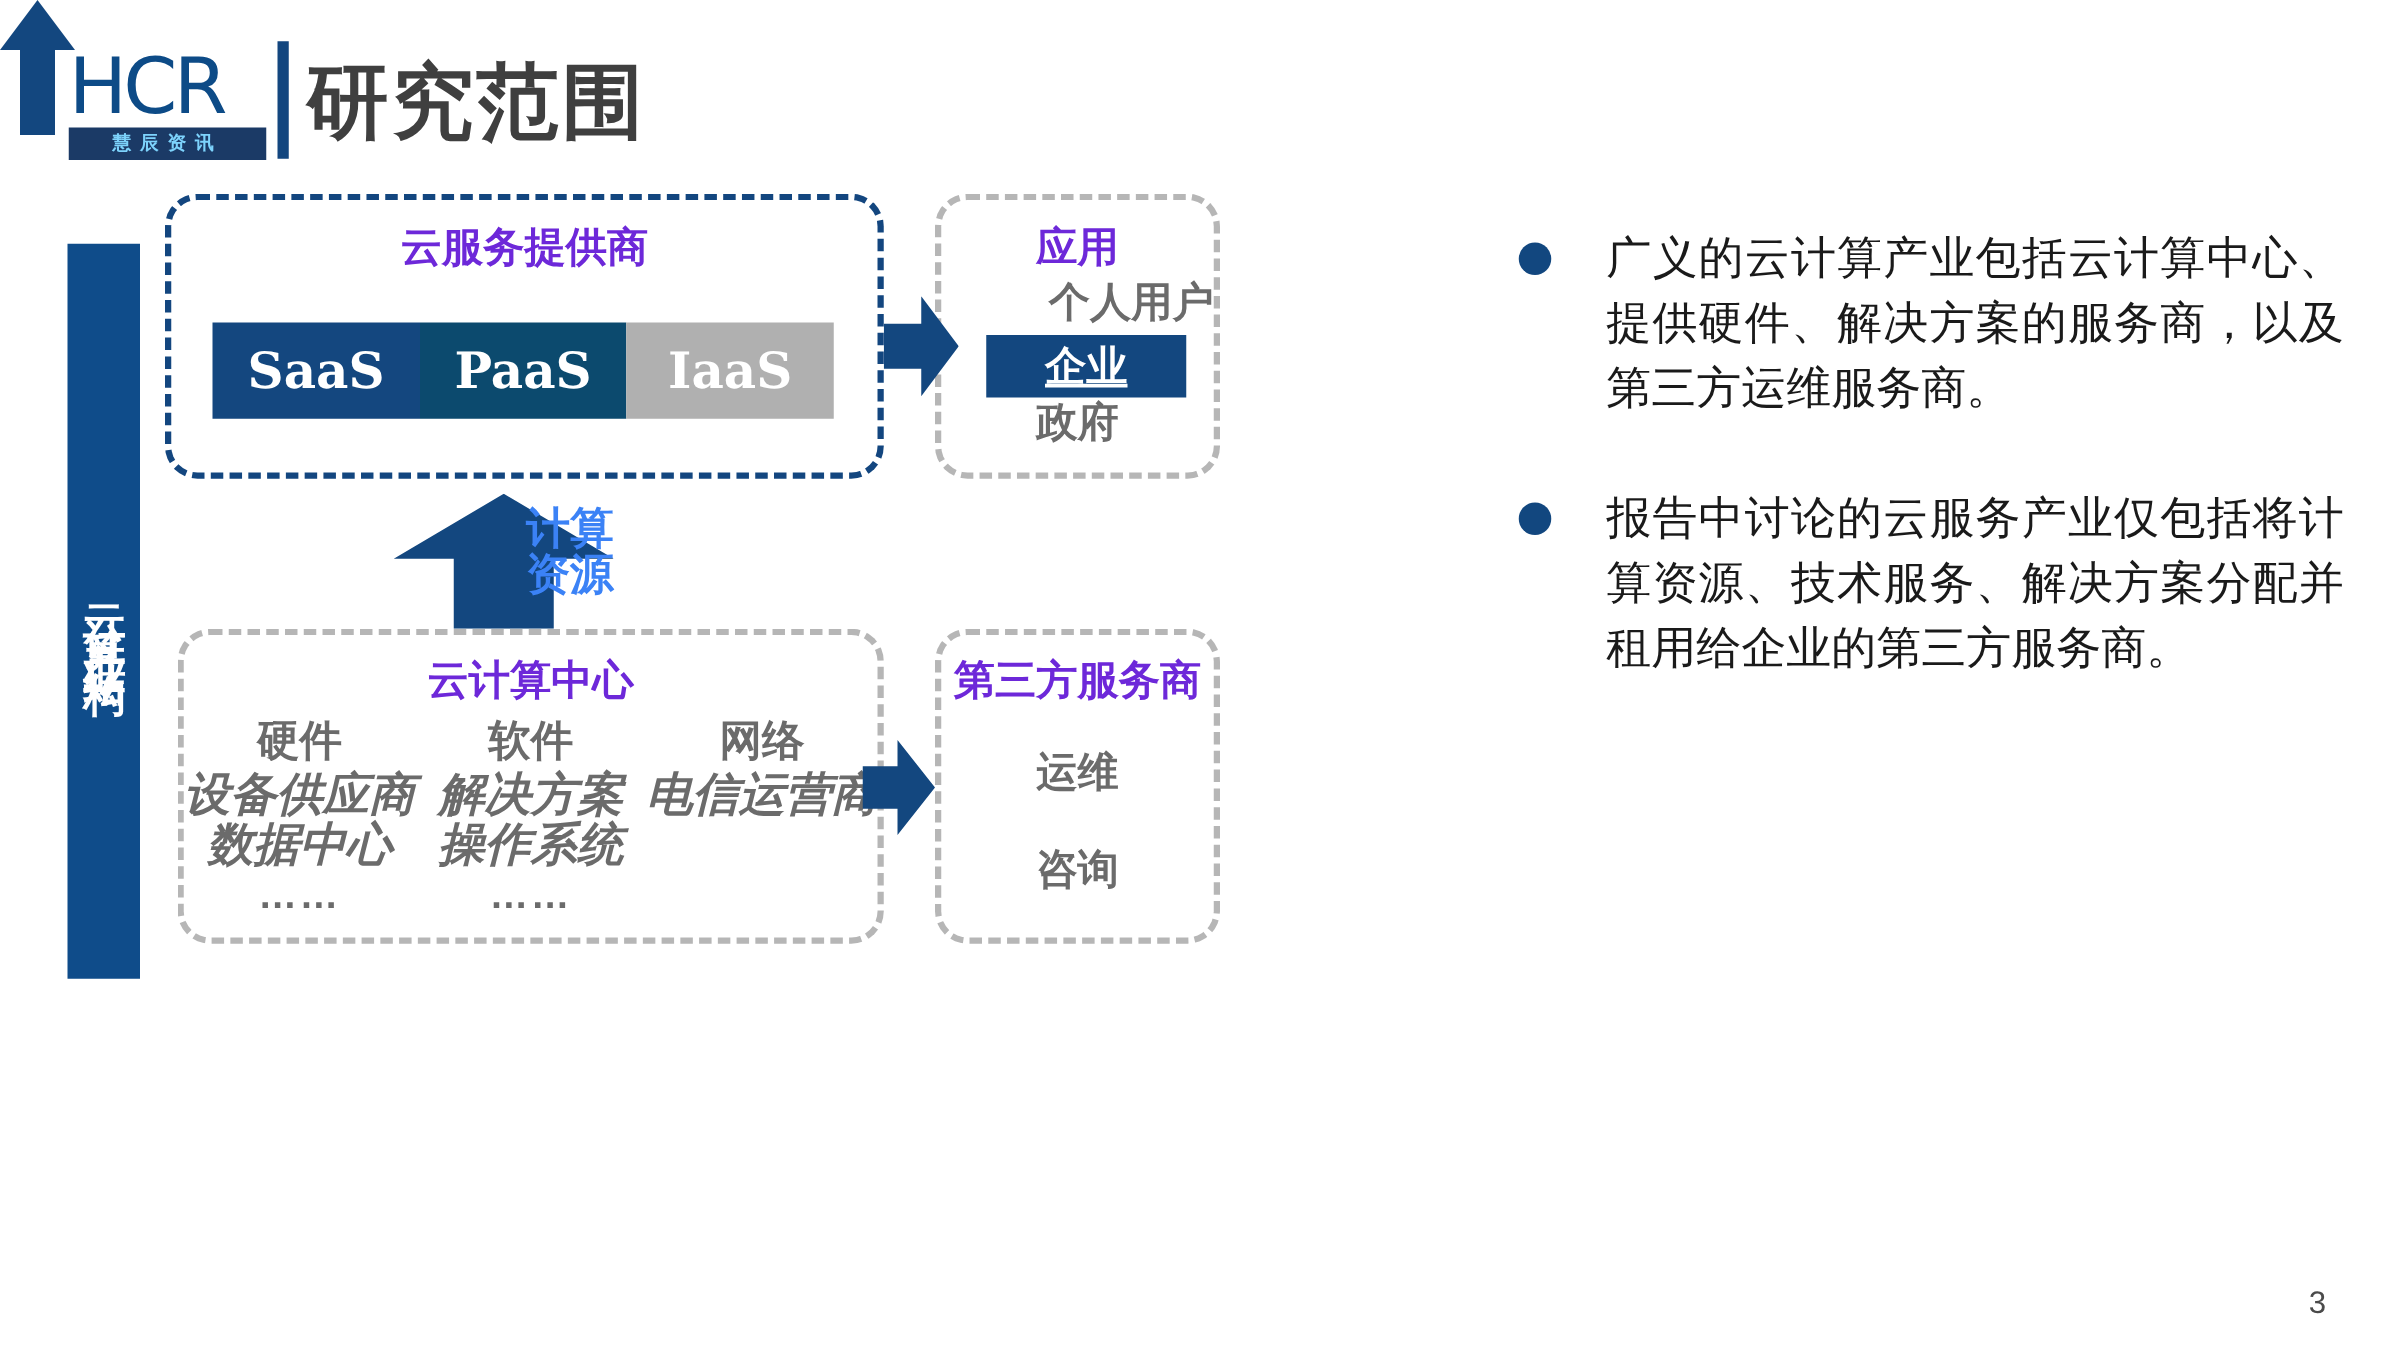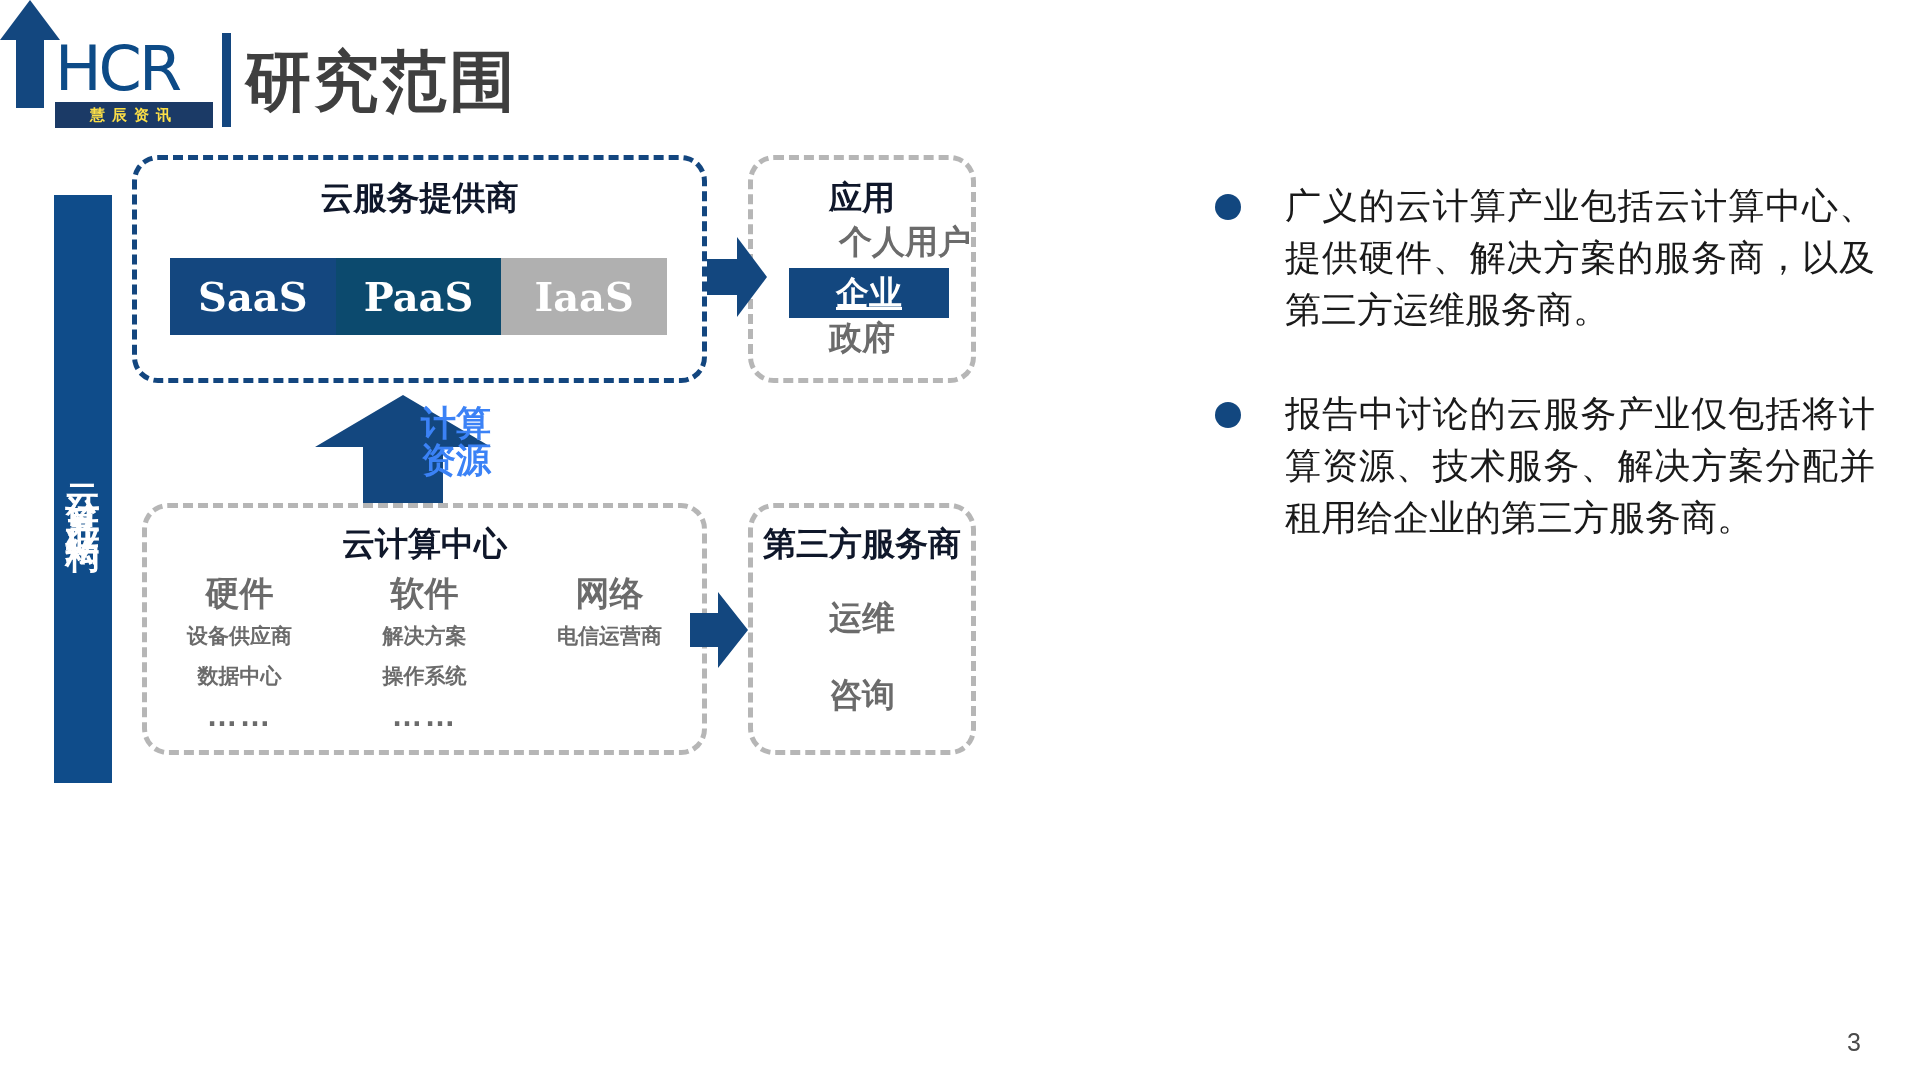--- a/index.html
+++ b/index.html
@@ -12,21 +12,21 @@
   
   #header{position:absolute;left:0;top:0;width:1919px;height:150px;}
   #logo-block{position:absolute;left:55px;top:38px;width:160px;height:86px;}
   #logo-hcr{
     font-family:"DejaVu Sans",sans-serif;
     font-weight:normal;font-size:62px;line-height:62px;
     color:#0d4b87;letter-spacing:-3px;
   }
   #logo-sub{
     margin-top:2px;width:158px;height:26px;background:#1b3a66;
-    color:#fde047;font-size:15px;line-height:26px;text-align:center;
+    color:#7dd3fc;font-size:15px;line-height:26px;text-align:center;
     letter-spacing:7px;font-weight:bold;
   }
   #title-rule{
     position:absolute;left:222px;top:33px;width:9px;height:94px;background:#13467f;
   }
   #page-title{
     position:absolute;left:245px;top:38px;
     font-size:66px;line-height:86px;font-weight:bold;color:#3f3f3f;
     letter-spacing:2px;white-space:nowrap;
   }
@@ -42,21 +42,21 @@
     font-size:34px;font-weight:bold;letter-spacing:9px;line-height:58px;
   }
 
   
   .dbox{position:absolute;border-radius:26px;box-sizing:border-box;}
   .dbox.blue{border:5px dashed #13467f;}
   .dbox.gray{border:5px dashed #b6b6b6;}
 
   .box-title{
     position:absolute;width:100%;text-align:center;
-    font-size:33px;font-weight:bold;color:#0f172a;white-space:nowrap;
+    font-size:33px;font-weight:bold;color:#6d28d9;white-space:nowrap;
   }
 
   
   #csp-box{left:132px;top:155px;width:575px;height:228px;}
   #csp-title{top:16px;}
   #csp-strip{
     position:absolute;left:170px;top:217px;width:497px;height:118px;display:flex;
   }
   .strip-cell{
     flex:1;display:flex;align-items:center;justify-content:center;
@@ -82,21 +82,21 @@
   }
   #app-line4{position:absolute;top:156px;width:100%;text-align:center;
     font-size:33px;font-weight:bold;color:#6b6b6b;white-space:nowrap;}
 
   
   #ccc-box{left:142px;top:503px;width:565px;height:252px;}
   #ccc-title{top:14px;}
   #ccc-cols{position:absolute;left:0;top:62px;width:100%;display:flex;}
   .ccc-col{flex:1;text-align:center;color:#6b6b6b;font-weight:bold;}
   .ccc-head{font-size:34px;line-height:46px;white-space:nowrap;}
-  .ccc-line{font-size:21px;line-height:40px;white-space:nowrap;}
+  .ccc-line{font-size:37px;line-height:40px;white-space:nowrap;font-style:italic;}
   .ccc-dots{font-size:31px;line-height:40px;letter-spacing:2px;}
 
   
   #tp-box{left:748px;top:503px;width:228px;height:252px;}
   #tp-title{top:14px;}
   #tp-item1{position:absolute;top:88px;width:100%;text-align:center;
     font-size:33px;font-weight:bold;color:#6b6b6b;}
   #tp-item2{position:absolute;top:165px;width:100%;text-align:center;
     font-size:33px;font-weight:bold;color:#6b6b6b;}
 

